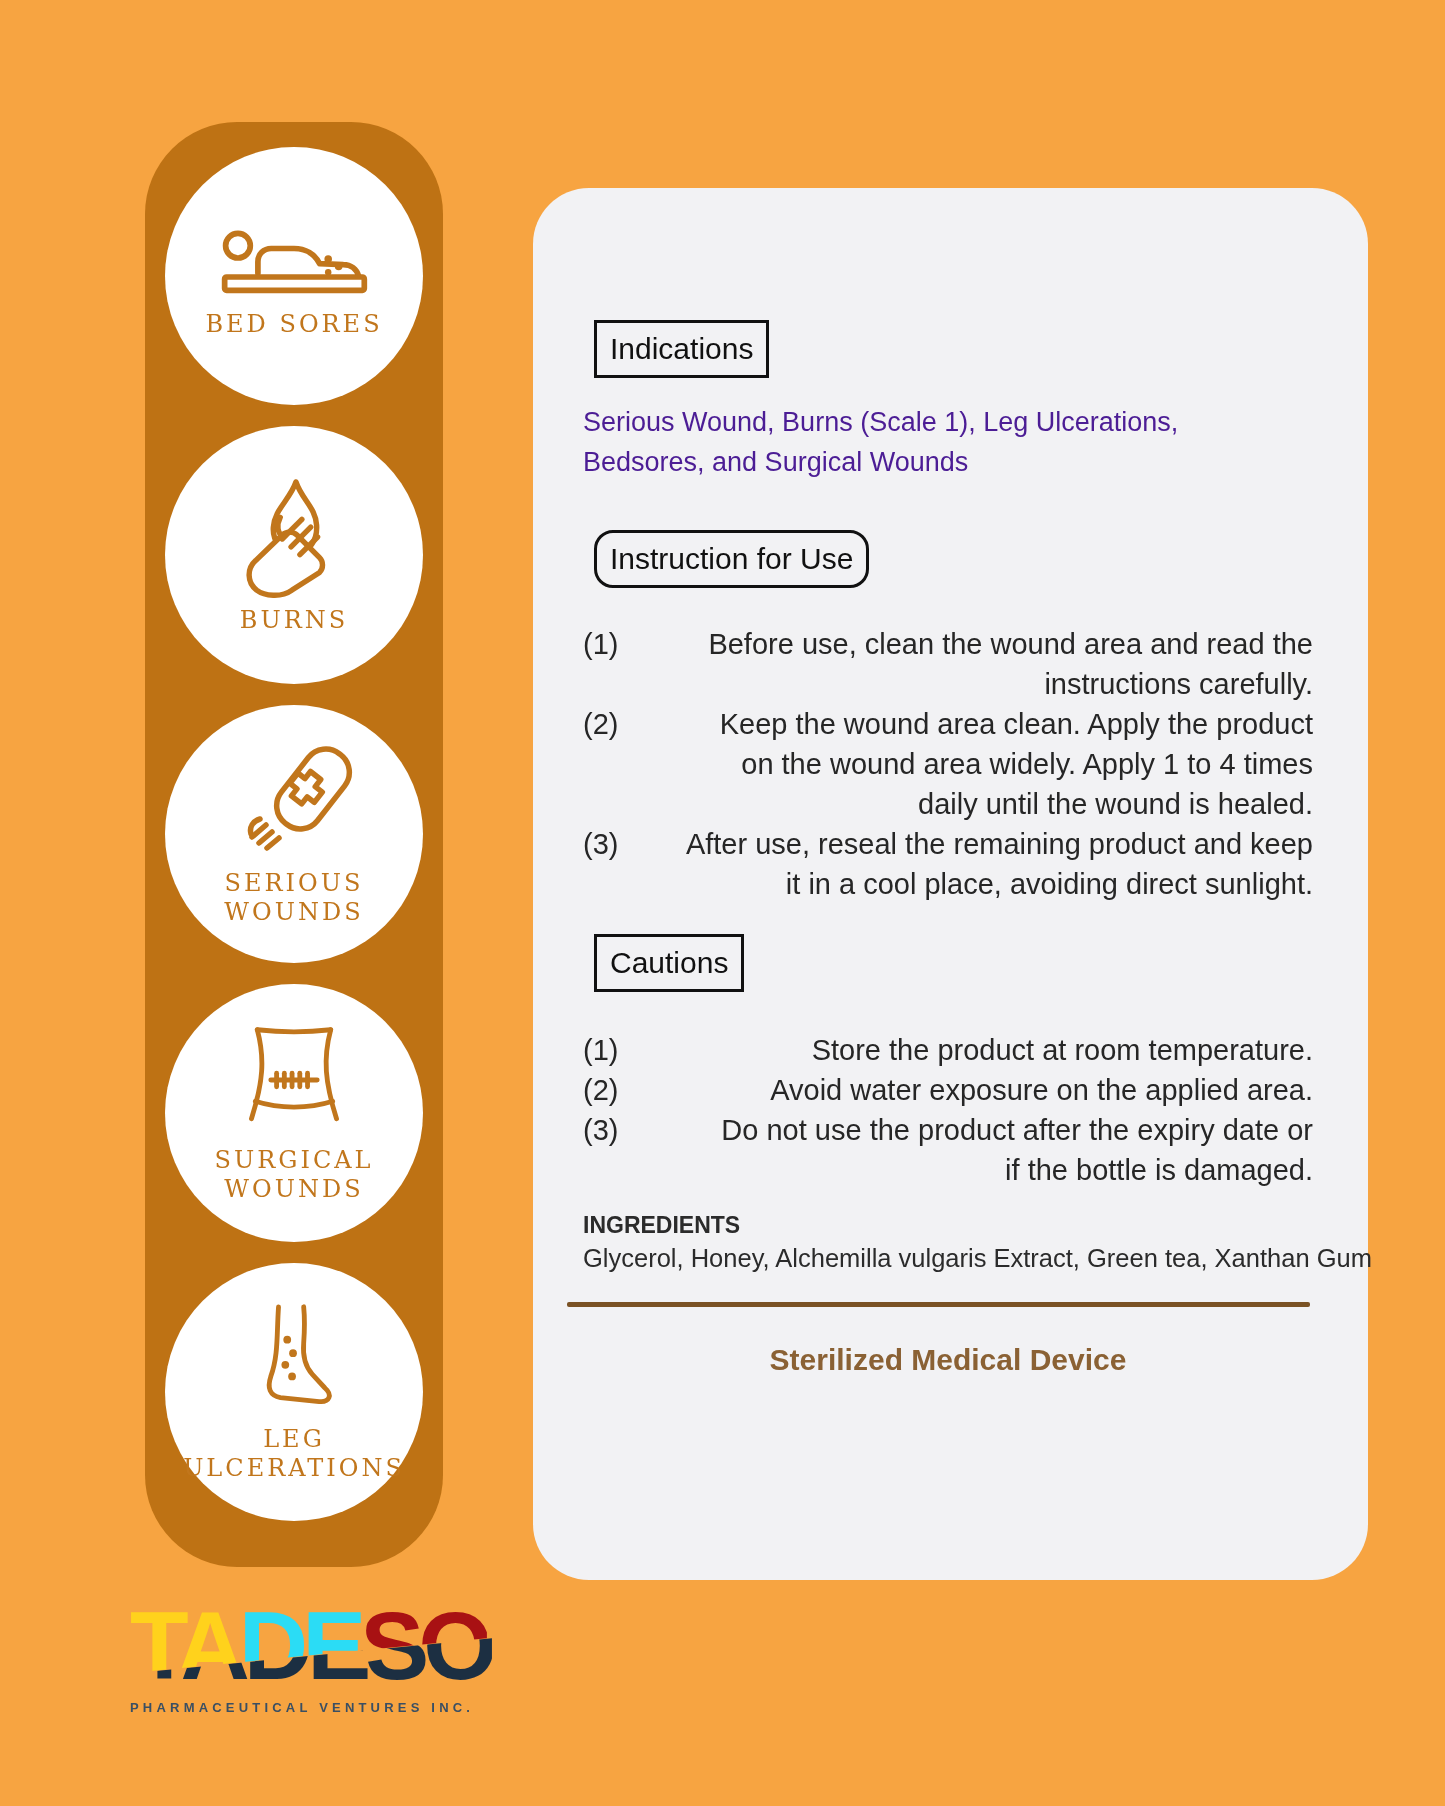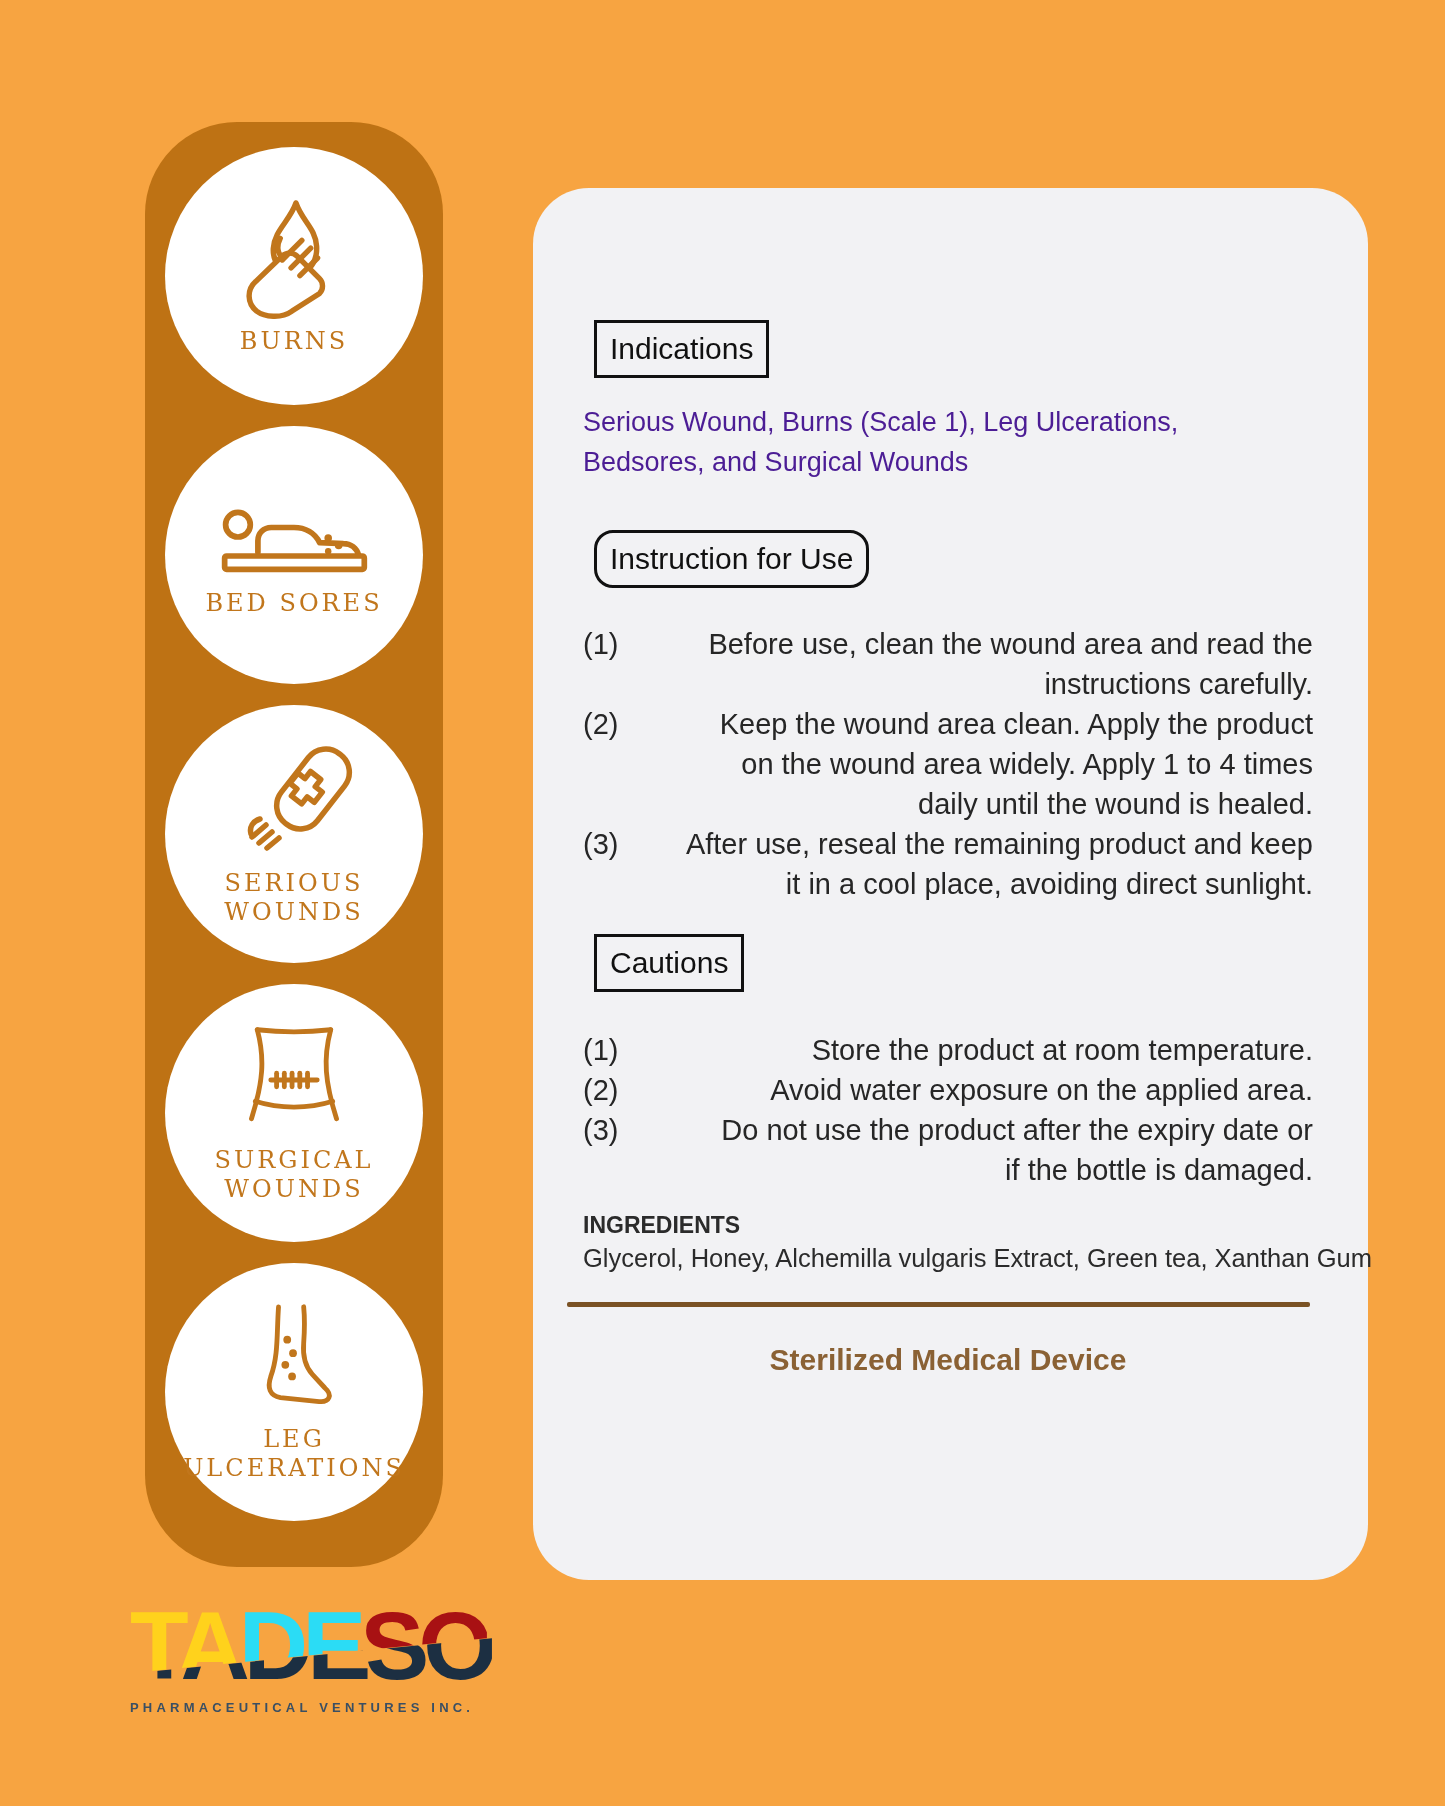--- a/index.html
+++ b/index.html
@@ -76,41 +76,41 @@
   }
 </style>
 </head>
 <body>
 
 <div class="canvas" style="background-color: rgb(247, 164, 65);">
 
   <div class="sidebar" style="background-color: rgb(190, 114, 20);">
 
     <div class="circle">
+      <svg class="icon" width="152" height="88" viewBox="0 0 160 92" stroke-width="6">
+        <circle cx="21" cy="33" r="13"></circle>
+        <path d="M42,62 V50 c0,-8 6,-14 14,-14 h24 c12,0 22,6 27,16 l25,1 c8,0 14,5 16,12"></path>
+        <circle class="dotfill" cx="116" cy="47" r="4"></circle>
+        <circle class="dotfill" cx="127" cy="55" r="4"></circle>
+        <circle class="dotfill" cx="116" cy="61" r="3.4"></circle>
+        <rect x="7" y="66" width="147" height="14" rx="2"></rect>
+      </svg>
+      <div class="circle-label">BED SORES</div>
+    </div>
+
+    <div class="circle">
       <svg class="icon" width="118" height="122" viewBox="0 0 120 124" stroke-width="5.5">
         <path d="M62,6 C56,24 40,34 39,52 C38,66 47,77 61,80 C76,77 84,65 83,50 C82,32 68,24 62,6 Z"></path>
         <path d="M46,42 C42,50 43,58 49,62"></path>
         <path class="whitefill" d="M22,116 C12,108 12,94 21,86 L48,60 C52,56 59,56 63,60 L86,83 C90,87 90,94 86,98 L58,116 C47,124 30,122 22,116 Z"></path>
         <path d="M48,64 L68,44"></path>
         <path d="M57,72 L77,52"></path>
         <path d="M66,80 L84,62"></path>
       </svg>
       <div class="circle-label">BURNS</div>
-    </div>
-
-    <div class="circle">
-      <svg class="icon" width="152" height="88" viewBox="0 0 160 92" stroke-width="6">
-        <circle cx="21" cy="33" r="13"></circle>
-        <path d="M42,62 V50 c0,-8 6,-14 14,-14 h24 c12,0 22,6 27,16 l25,1 c8,0 14,5 16,12"></path>
-        <circle class="dotfill" cx="116" cy="47" r="4"></circle>
-        <circle class="dotfill" cx="127" cy="55" r="4"></circle>
-        <circle class="dotfill" cx="116" cy="61" r="3.4"></circle>
-        <rect x="7" y="66" width="147" height="14" rx="2"></rect>
-      </svg>
-      <div class="circle-label">BED SORES</div>
     </div>
 
     <div class="circle">
       <svg class="icon" width="120" height="120" viewBox="0 0 120 120" stroke-width="5.5">
         <rect x="56" y="4" width="46" height="88" rx="22" transform="rotate(38 79 48)"></rect>
         <path d="M66,31 h13 v9 h9 v13 h-9 v9 h-13 v-9 h-9 v-13 h9 z" transform="rotate(38 72 46)"></path>
         <path d="M26,78 c-7,2 -11,8 -9,15"></path>
         <path d="M32,84 l-14,12"></path>
         <path d="M38,91 l-13,11"></path>
         <path d="M45,97 l-12,10"></path>

